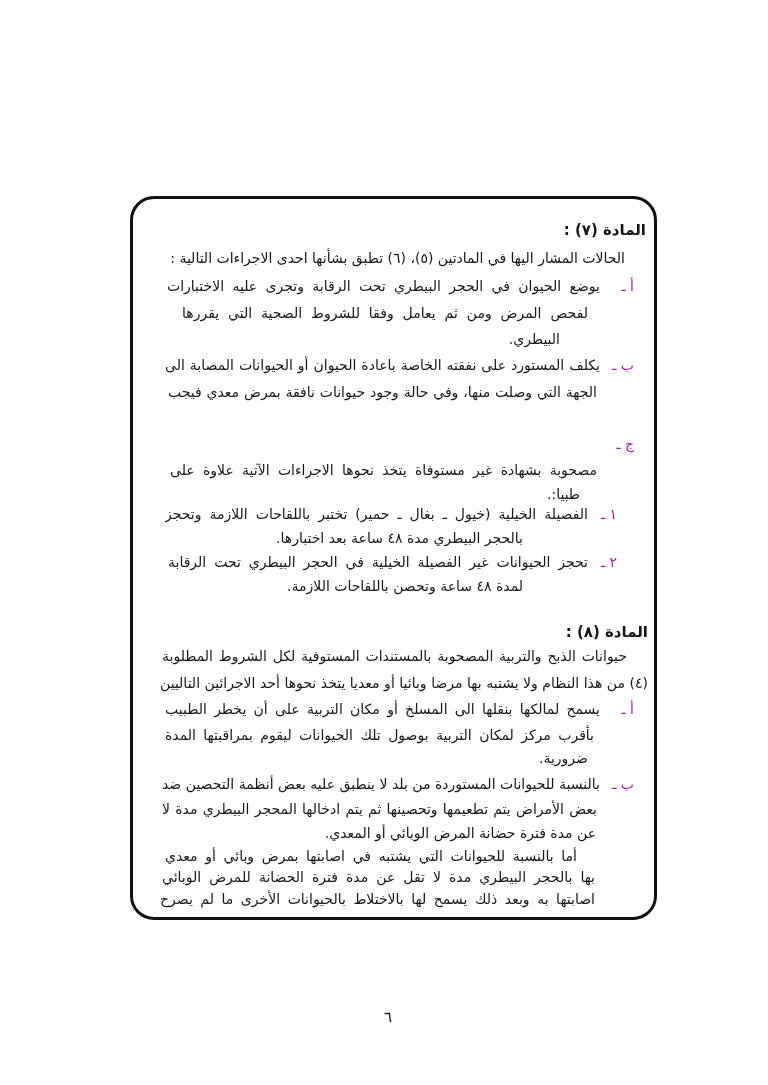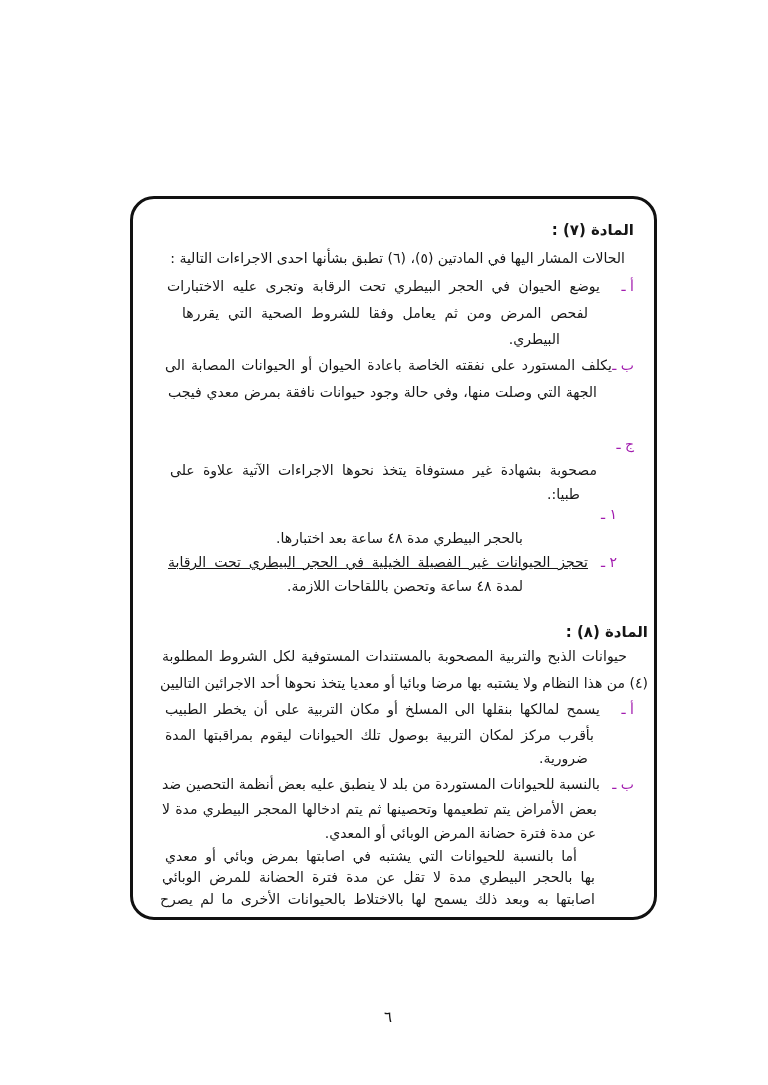--- a/index.html
+++ b/index.html
@@ -27,41 +27,42 @@
     position:absolute;left:378px;top:1008px;width:20px;
     direction:rtl;font-size:15px;color:#161616;text-align:center;
   }
 </style>
 </head>
 <body>
 
 <div class="sheet">
   <div class="frame">
 
-    <div class="ln h" style="top:21px;right:20px;">المادة (٧) :</div>
+    <div class="ln h" style="top:21px;right:8px;">المادة (٧) :</div>
     <div class="ln" style="top:49px;right:29px;">الحالات المشار اليها في المادتين (٥)، (٦) تطبق بشأنها احدى الاجراءات التالية :</div>
 
     <div class="mk" style="top:77px;right:20px;">أ ـ</div>
     <div class="ln j" style="top:77px;right:54px;left:34px;">يوضع الحيوان في الحجر البيطري تحت الرقابة وتجرى عليه الاختبارات اللازمة</div>
     <div class="ln j" style="top:104px;right:66px;left:49px;">لفحص المرض ومن ثم يعامل وفقا للشروط الصحية التي يقررها الطبيب</div>
     <div class="ln" style="top:130px;right:94px;">البيطري.</div>
 
     <div class="mk" style="top:156px;right:20px;">ب ـ</div>
-    <div class="ln j" style="top:156px;right:42px;left:32px;">يكلف المستورد على نفقته الخاصة باعادة الحيوان أو الحيوانات المصابة الى</div>
+    <div class="ln j" style="top:156px;right:54px;left:32px;">يكلف المستورد على نفقته الخاصة باعادة الحيوان أو الحيوانات المصابة الى</div>
     <div class="ln j" style="top:183px;right:57px;left:35px;">الجهة التي وصلت منها، وفي حالة وجود حيوانات نافقة بمرض معدي فيجب أن</div>
 
     <div class="mk" style="top:235px;right:20px;">ج ـ</div>
     <div class="ln j" style="top:261px;right:57px;left:37px;">مصحوبة بشهادة غير مستوفاة يتخذ نحوها الاجراءات الآتية علاوة على فحصها</div>
     <div class="ln" style="top:285px;right:74px;">طبيا:.</div>
 
     <div class="mk" style="top:305px;right:37px;">١ ـ</div>
+    <div class="ln j" style="top:305px;right:66px;left:32px;">الفصيلة الخيلية (خيول ـ بغال ـ حمير) تختبر باللقاحات اللازمة وتحجز</div>
     <div class="ln" style="top:329px;right:131px;">بالحجر البيطري مدة ٤٨ ساعة بعد اختبارها.</div>
 
     <div class="mk" style="top:353px;right:37px;">٢ ـ</div>
-    <div class="ln j" style="top:353px;right:66px;left:35px;text-decoration:underline;">تحجز الحيوانات غير الفصيلة الخيلية في الحجر البيطري تحت الرقابة</div>
+    <div class="ln j" style="top:353px;right:66px;left:35px;">تحجز الحيوانات غير الفصيلة الخيلية في الحجر البيطري تحت الرقابة</div>
     <div class="ln" style="top:377px;right:131px;">لمدة ٤٨ ساعة وتحصن باللقاحات اللازمة.</div>
 
     <div class="ln h" style="top:423px;right:6px;text-align:right;">المادة (٨) :</div>
     <div class="ln j" style="top:447px;right:27px;left:29px;">حيوانات الذبح والتربية المصحوبة بالمستندات المستوفية لكل الشروط المطلوبة في المادة</div>
     <div class="ln j" style="top:474px;right:6px;left:27px;">(٤) من هذا النظام ولا يشتبه بها مرضا وبائيا أو معديا يتخذ نحوها أحد الاجرائين التاليين :.</div>
 
     <div class="mk" style="top:500px;right:20px;">أ ـ</div>
     <div class="ln j" style="top:500px;right:54px;left:32px;">يسمح لمالكها بنقلها الى المسلخ أو مكان التربية على أن يخطر الطبيب المشرف</div>
     <div class="ln j" style="top:526px;right:60px;left:32px;">بأقرب مركز لمكان التربية بوصول تلك الحيوانات ليقوم بمراقبتها المدة التي يراها</div>
     <div class="ln" style="top:549px;right:66px;">ضرورية.</div>

